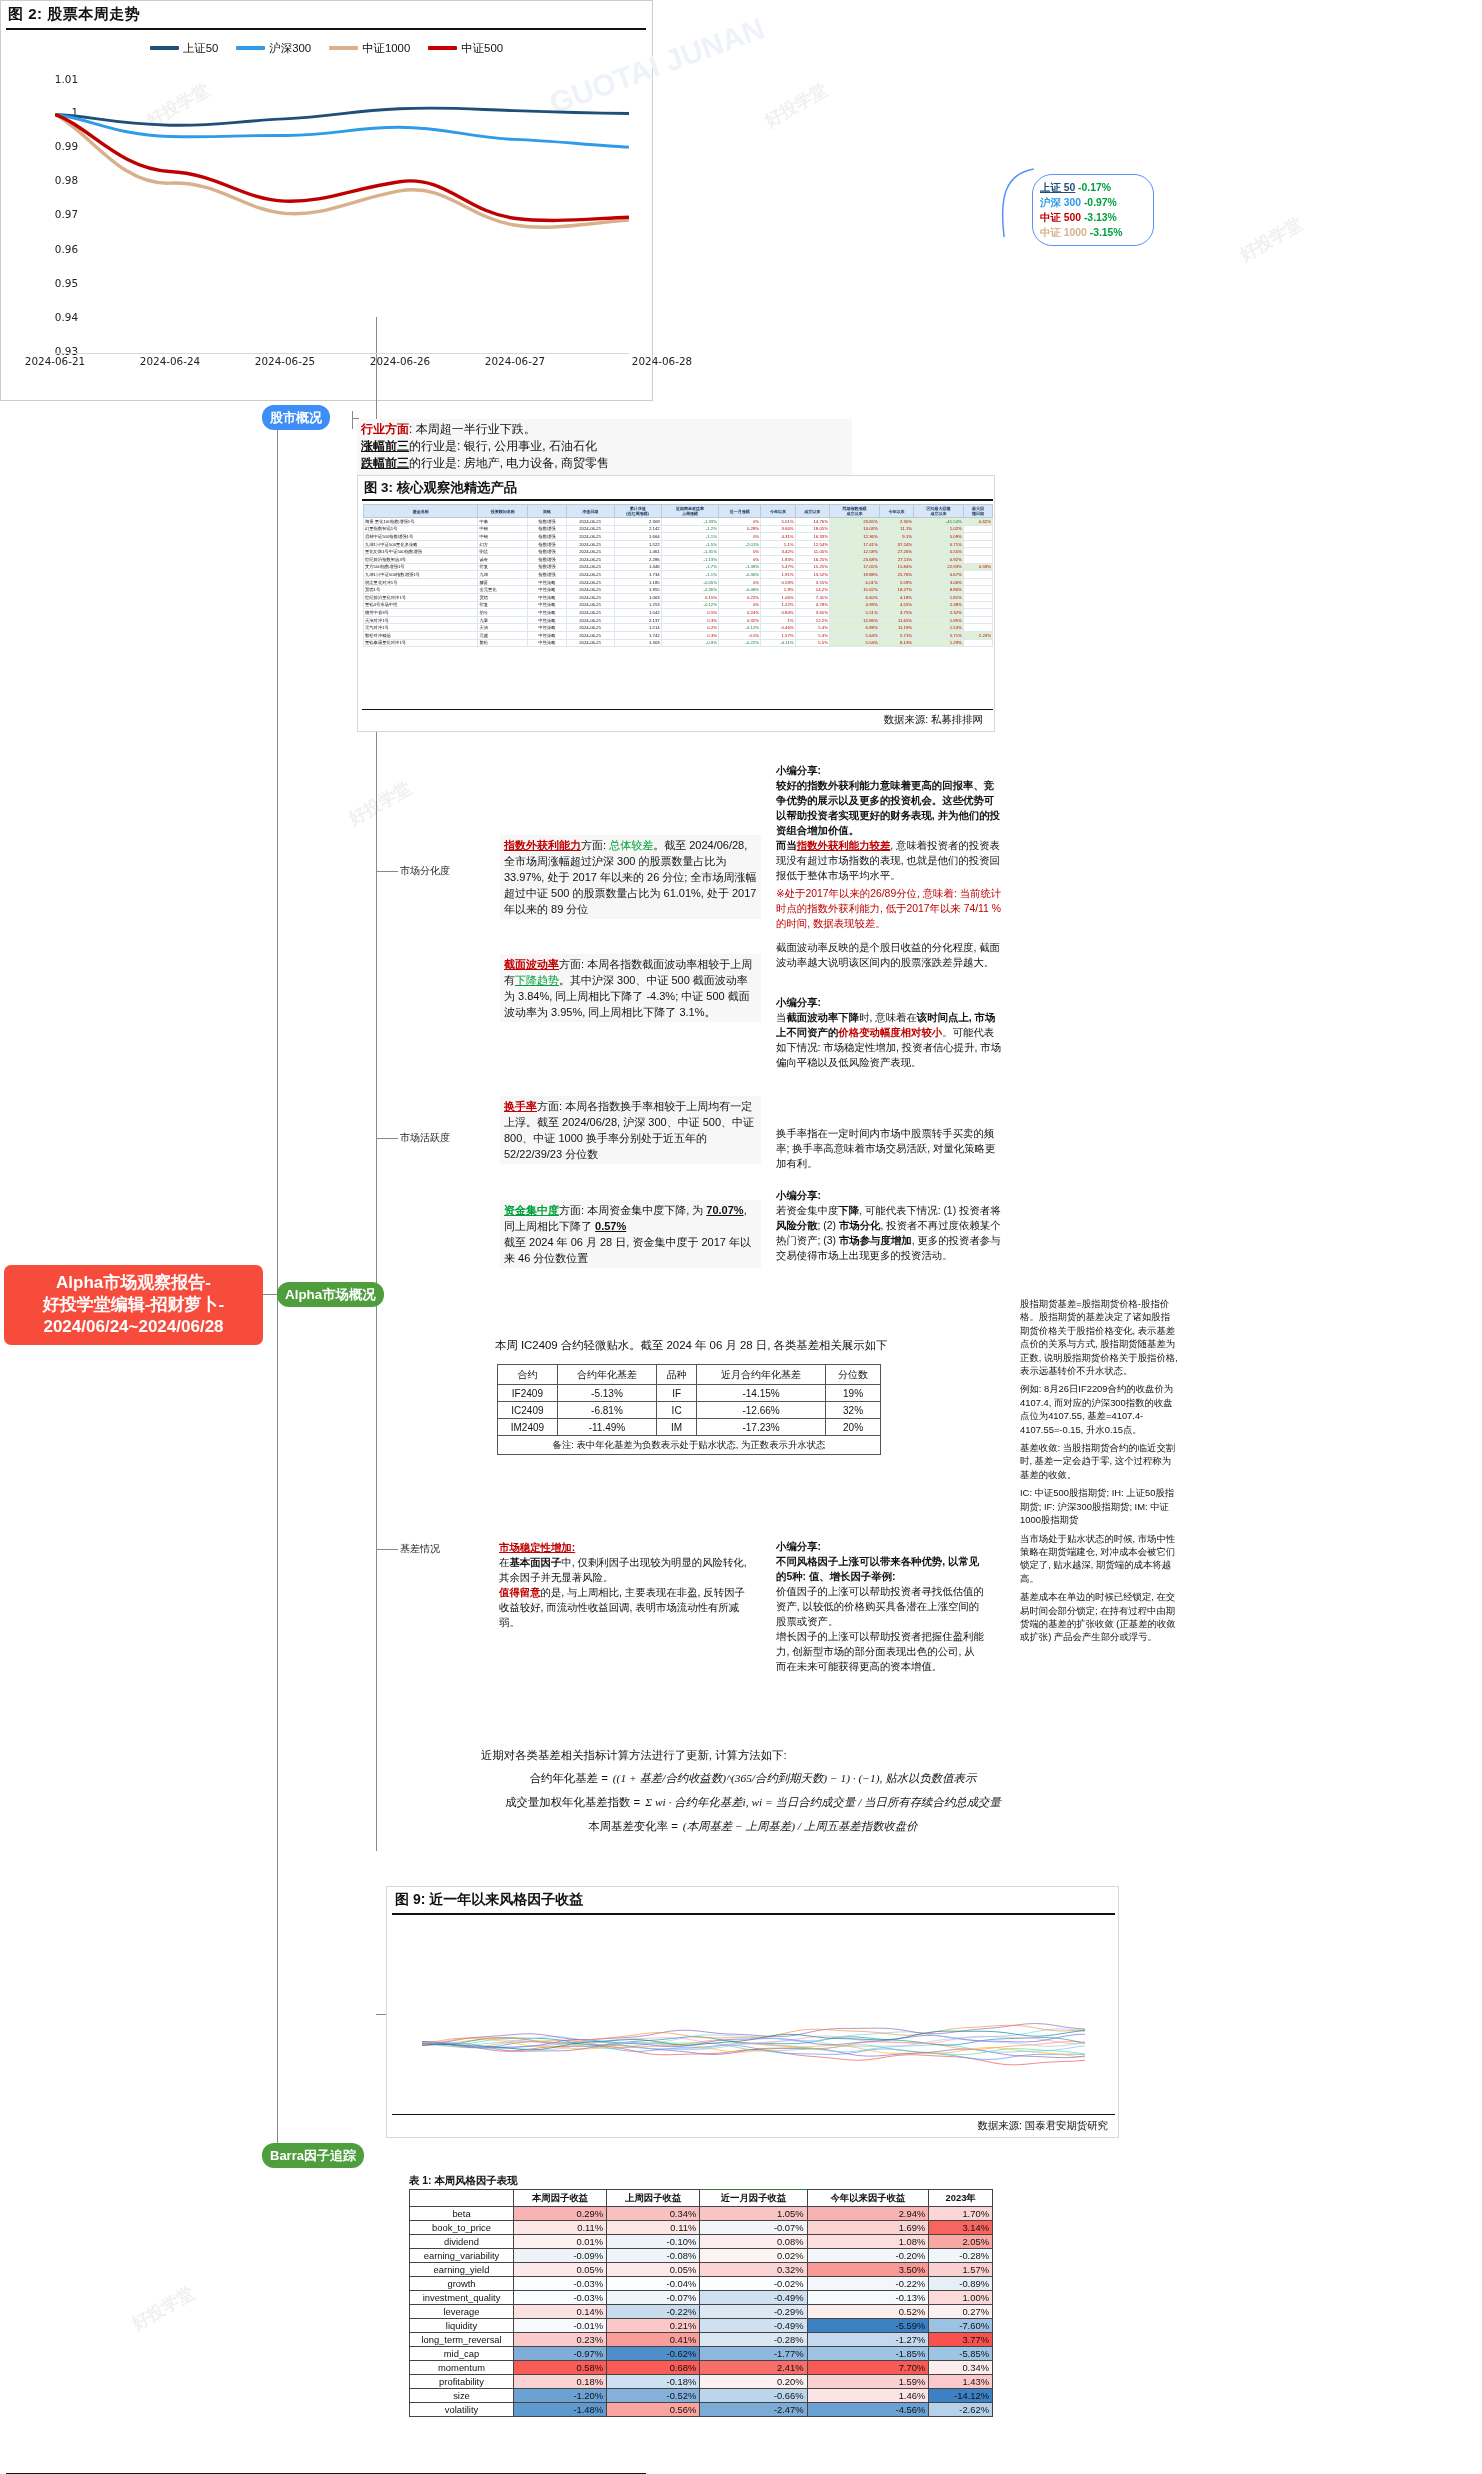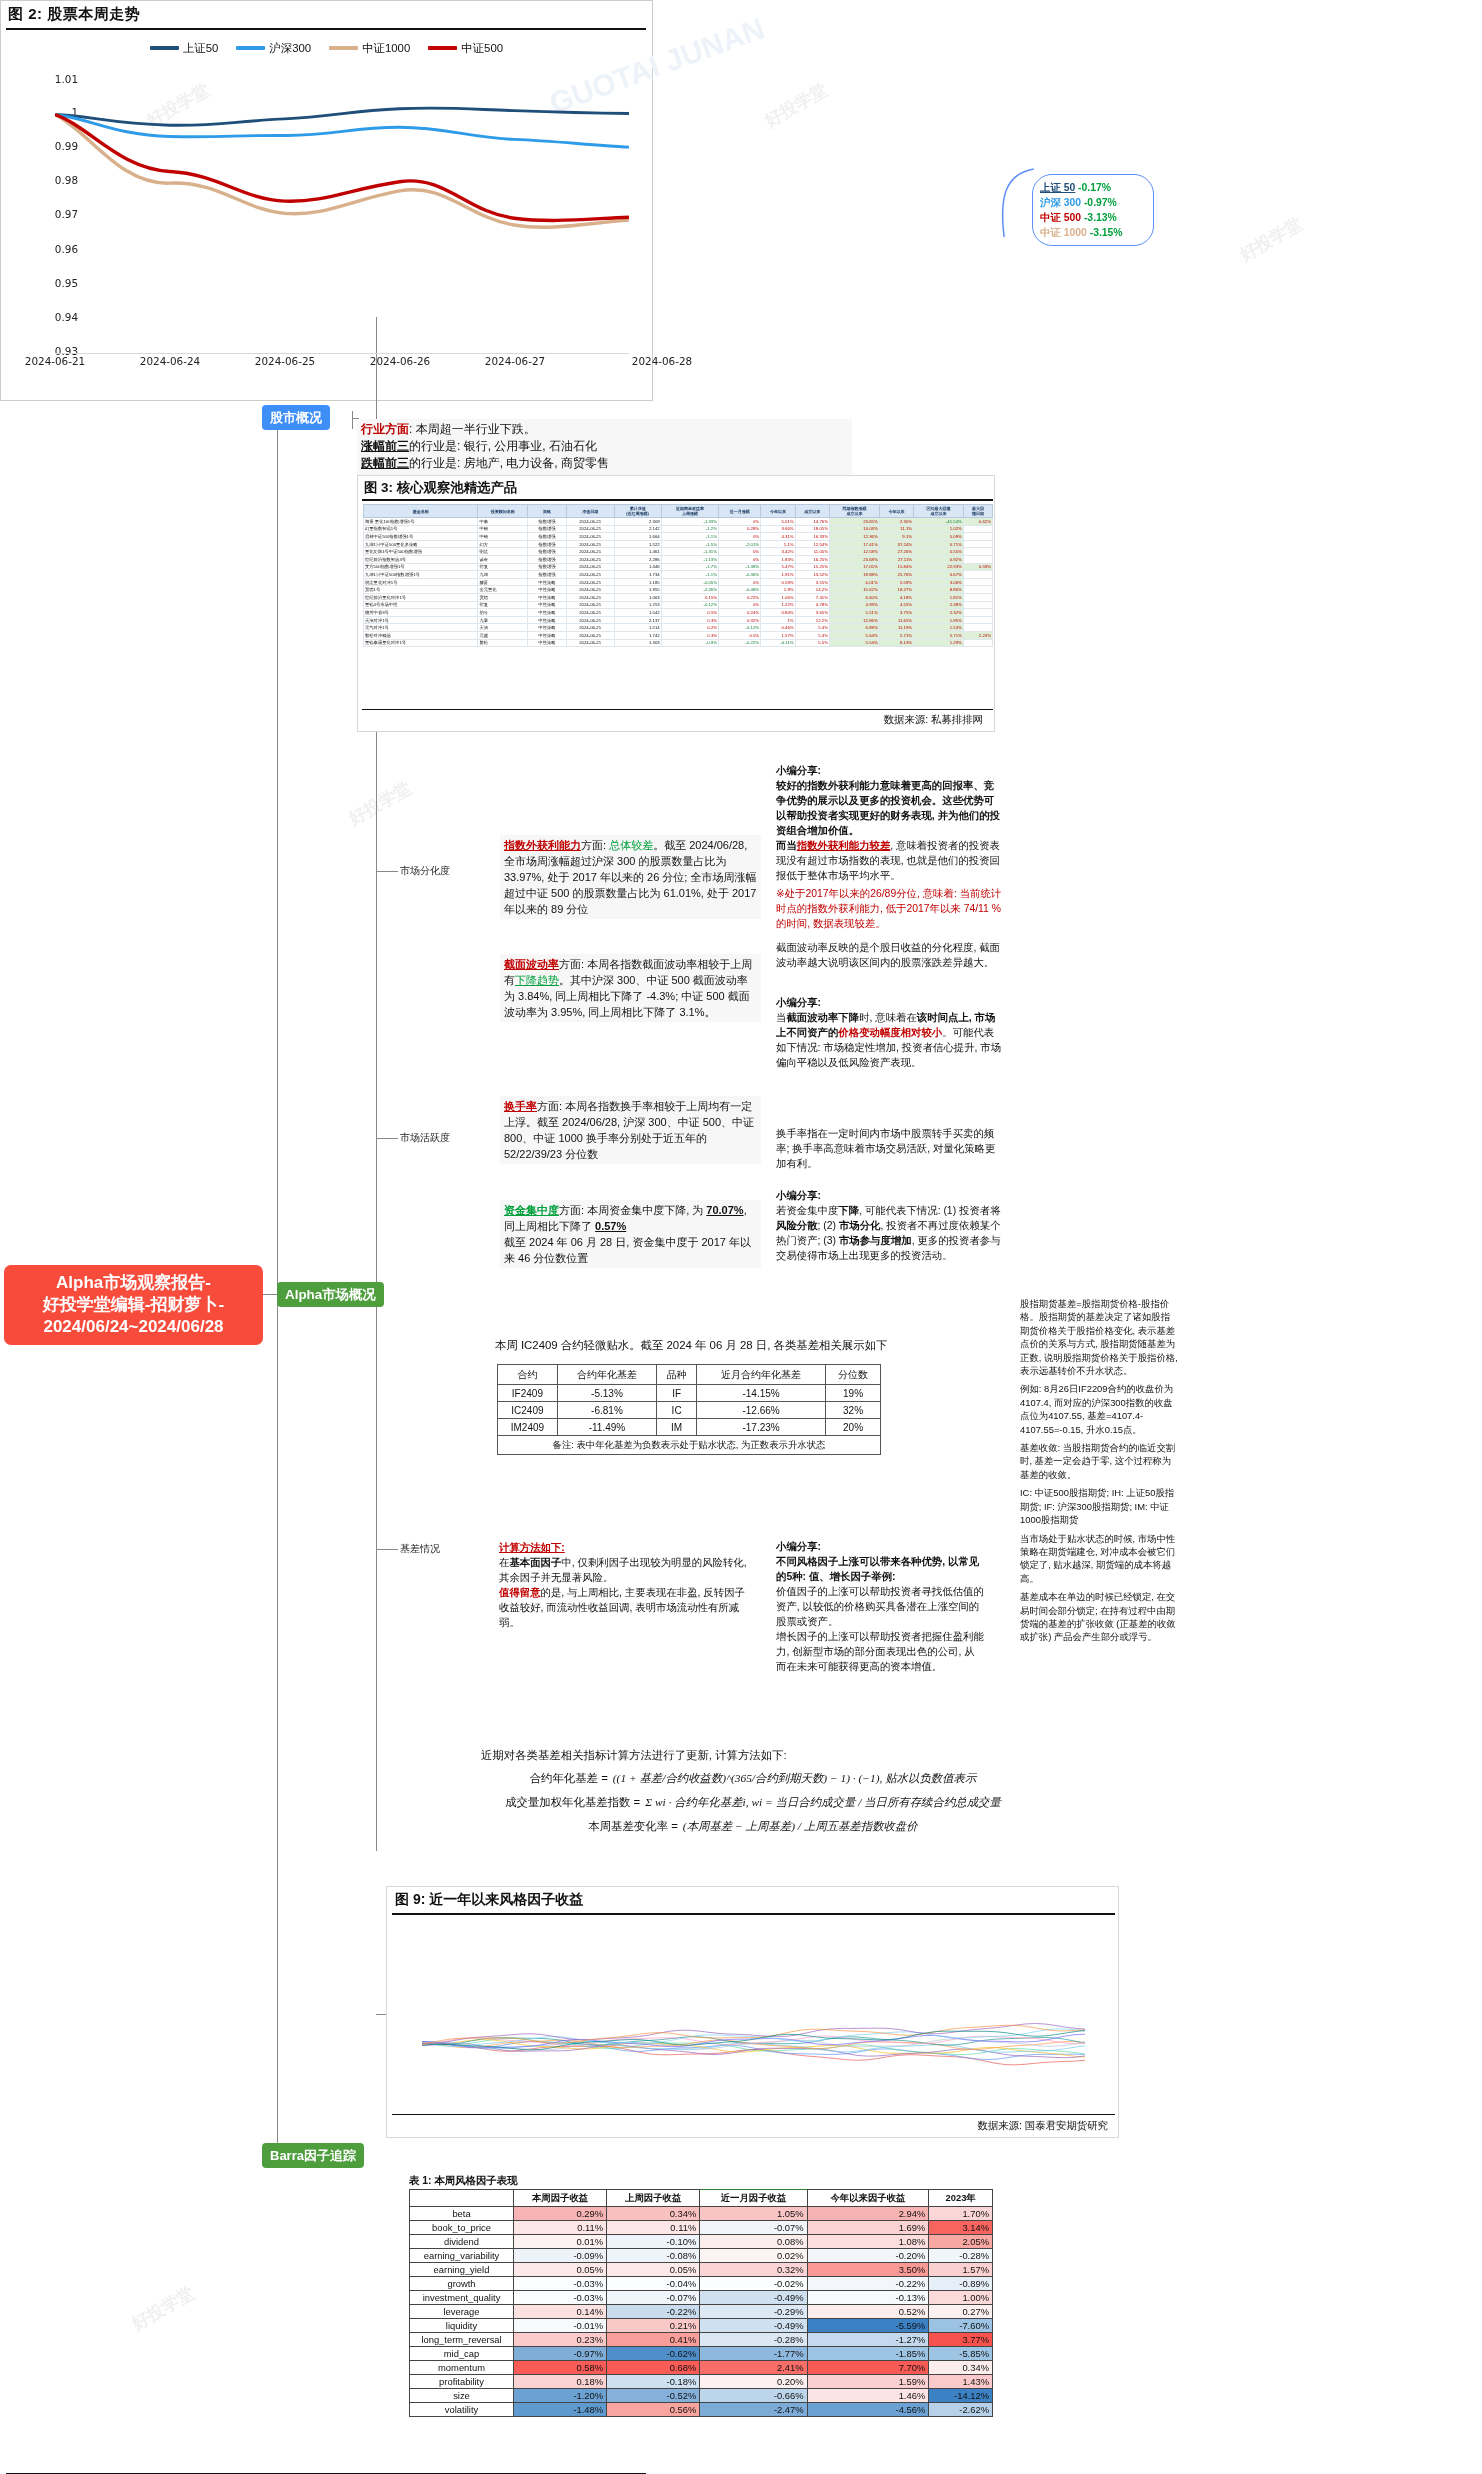--- a/index.html
+++ b/index.html
@@ -4,21 +4,21 @@
 <style>
   html,body{margin:0;padding:0;background:#ffffff;}
   body{width:1483px;height:2499px;position:relative;font-family:"Liberation Sans","DejaVu Sans",sans-serif;color:#111;overflow:hidden;}
   .abs{position:absolute;}
   
   .wm{position:absolute;color:#f0f0f0;font-size:17px;font-weight:bold;transform:rotate(-30deg);pointer-events:none;user-select:none;white-space:nowrap;}
   .wm2{position:absolute;color:#eef3fa;font-size:30px;font-weight:bold;pointer-events:none;user-select:none;white-space:nowrap;}
   
   #root-node{left:4px;top:1265px;width:259px;background:#F74C3C;border-radius:7px;color:#fff;font-weight:bold;font-size:17px;line-height:22px;text-align:center;padding:7px 3px;box-sizing:border-box;}
   
-  .branch{position:absolute;border-radius:4px;color:#fff;font-weight:bold;text-align:center;padding:3.5px 8px;box-sizing:border-box;white-space:nowrap;}
+  .branch{position:absolute;border-radius:12px;color:#fff;font-weight:bold;text-align:center;padding:3.5px 8px;box-sizing:border-box;white-space:nowrap;}
   #b-alpha{left:277px;top:1282px;background:#4E9E3E;font-size:13.4px;}
   #b-gushi{left:262px;top:405px;background:#3E8EF7;font-size:13px;}
   #b-barra{left:262px;top:2143px;background:#4E9E3E;font-size:13px;}
   
   .sub{position:absolute;font-size:10px;color:#222;white-space:nowrap;}
   
   .hline{position:absolute;height:1px;background:#888;}
   .vline{position:absolute;width:1px;background:#888;}
   
   .panel{position:absolute;background:#fff;border:0.5px solid #d8d8d8;box-sizing:border-box;}
@@ -571,21 +571,21 @@
         <td>-17.23%</td>
         <td>20%</td>
       </tr>
       <tr>
         <td class="note" colspan="5">备注: 表中年化基差为负数表示处于贴水状态, 为正数表示升水状态</td>
       </tr>
     </tbody>
 </table>
 
 <div class="card plain" style="left:495px;top:1538px;width:257px;font-size:10.4px;line-height:15px;">
-  <div><b class="redtx" style="text-decoration:underline">计算方法如下:</b></div>
+  <div><b class="redtx" style="text-decoration:underline">市场稳定性增加:</b></div>
   <div><span>在</span><b>基本面因子</b><span>中, 仅剩利因子出现较为明显的风险转化, 其余因子并无显著风险。</span></div>
   <div><b class="redtx">值得留意</b><span>的是, 与上周相比, 主要表现在非盈, 反转因子收益较好, 而流动性收益回调, 表明市场流动性有所减弱。</span></div>
 </div>
 
 <div class="tip" style="left:776px;top:1539px;width:208px;">
   <div class="t">小编分享:</div>
   <div style="font-weight:bold">不同风格因子上涨可以带来各种优势, 以常见的5种: 值、增长因子举例:</div>
   <div>价值因子的上涨可以帮助投资者寻找低估值的资产, 以较低的价格购买具备潜在上涨空间的股票或资产。</div>
   <div>增长因子的上涨可以帮助投资者把握住盈利能力, 创新型市场的部分面表现出色的公司, 从而在未来可能获得更高的资本增值。</div>
 </div>

